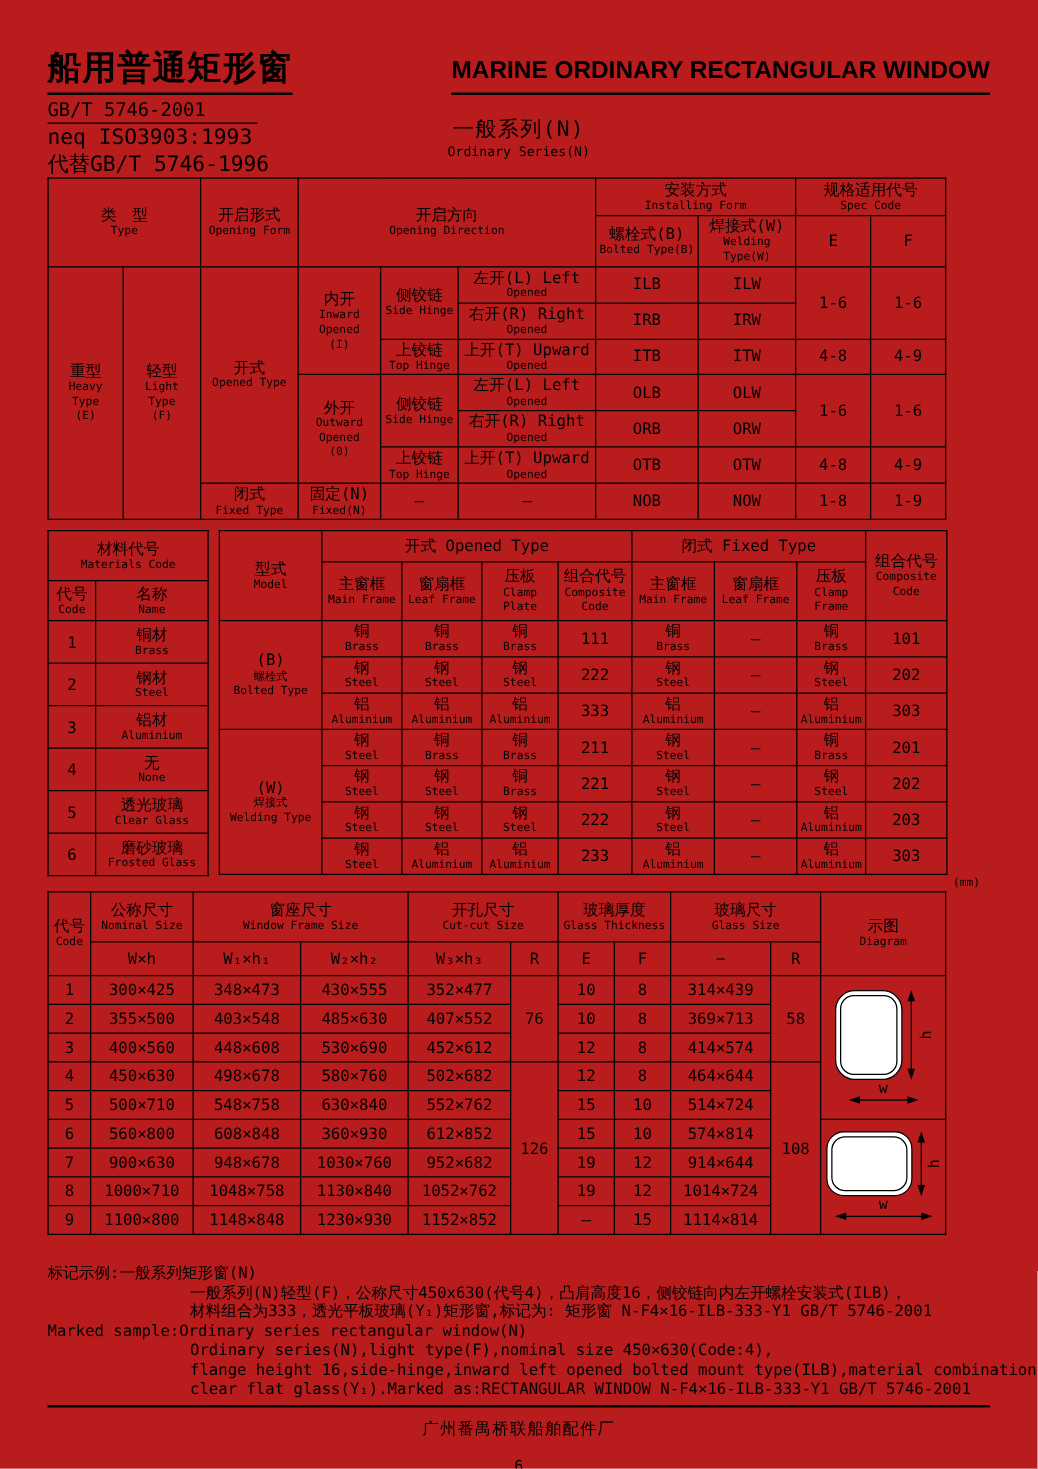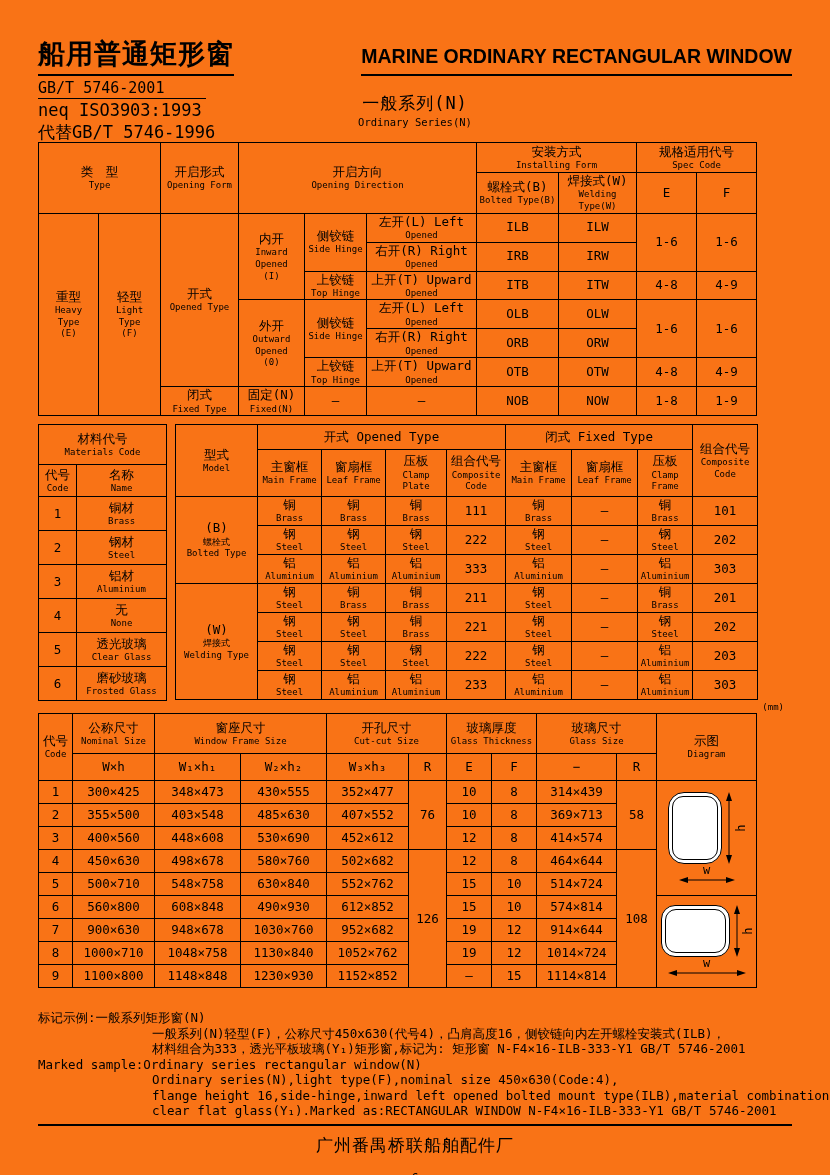--- a/index.html
+++ b/index.html
@@ -1,17 +1,17 @@
 <!DOCTYPE html>
 <html><head>
 <meta charset="utf-8">
 <style>
   html,body{margin:0;padding:0;background:#e8e8e8;}
   .page{
-    width:830px;height:1175px;background:#f97316;color:#000;
+    width:830px;height:1175px;background:#b91c1c;color:#000;
     font-family:"DejaVu Sans Mono","DejaVu Sans",monospace;
     position:relative;box-sizing:border-box;padding:30px 38px 0 38px;overflow:hidden;
   }
   
   .titlebar{display:flex;justify-content:space-between;align-items:flex-end;margin-top:6px;}
   .title-zh{font-family:"DejaVu Sans","Liberation Sans",sans-serif;font-size:27px;font-weight:bold;
     border-bottom:2.5px solid #000;padding-bottom:2px;letter-spacing:1px;}
   .title-en{font-family:"Liberation Sans","DejaVu Sans",sans-serif;font-size:19.5px;font-weight:bold;
     border-bottom:2.5px solid #000;padding-bottom:6px;letter-spacing:0px;}
   .std-block{position:relative;height:58px;margin-top:2px;}
@@ -63,21 +63,21 @@
   .dbot{text-align:center;margin-top:0px;}
   .dbot .dlab{display:block;height:11px;}
   svg.arr{display:block;}
   
   .notes{margin-top:22px;}
   .note-line{font-size:12.5px;line-height:15.5px;white-space:nowrap;}
   .note-indent{padding-left:114px;}
   
   .footer-rule{border-top:2.5px solid #000;margin-top:5px;}
   .footer{text-align:center;margin-top:8px;}
-  .factory-zh{font-size:17px;letter-spacing:1px;}
+  .factory-zh{font-size:13px;letter-spacing:1px;}
   .factory-en{font-size:12px;margin-top:2px;}
   .pageno{text-align:center;font-size:12px;margin-top:14px;}
 </style>
 </head>
 <body>
 
 <div class="page">
 
   <div class="titlebar">
     <span class="title-zh">船用普通矩形窗</span>
@@ -516,21 +516,21 @@
           <td>630×840</td>
           <td>552×762</td>
           <td>15</td>
           <td>10</td>
           <td>514×724</td>
         </tr>
         <tr>
           <td>6</td>
           <td>560×800</td>
           <td>608×848</td>
-          <td>490×930</td>
+          <td>360×930</td>
           <td>612×852</td>
           <td>15</td>
           <td>10</td>
           <td>574×814</td>
           <td rowspan="4"><div class="diag"><div class="dmain"><div class="win winl"><div class="winin"></div></div><svg class="arr" width="10" height="52">
                   <line x1="5" y1="4" x2="5" y2="48" stroke="#000" stroke-width="1"></line>
                   <polygon points="5,0 2,9 8,9"></polygon>
                   <polygon points="5,52 2,43 8,43"></polygon>
                 </svg><span class="dlab dlabh">h</span></div><div class="dbot"><span class="dlab">w</span><svg class="arr" width="78" height="10" style="margin:0 auto">
                   <line x1="4" y1="5" x2="74" y2="5" stroke="#000" stroke-width="1"></line>

